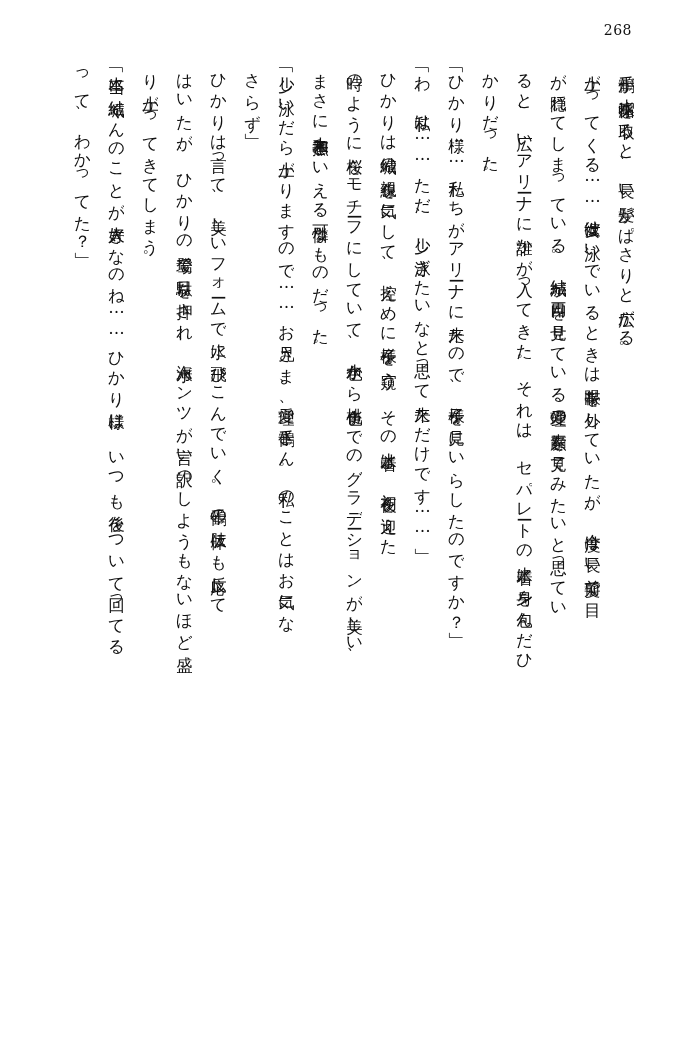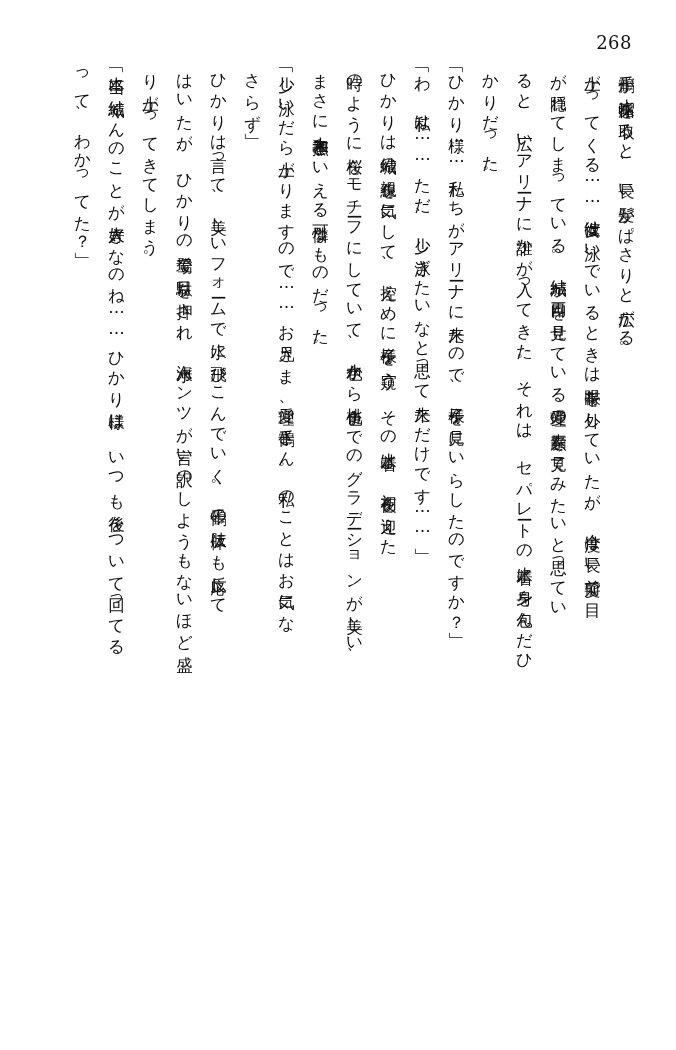--- a/index.html
+++ b/index.html
@@ -14,23 +14,23 @@
   #page {
     position: relative;
     width: 676px;
     height: 1050px;
     background: #ffffff;
     overflow: hidden;
     box-sizing: border-box;
   }
   #page-number {
     position: absolute;
-    top: 32px;
+    top: 22px;
     right: 44px;
-    font-size: 18px;
+    font-size: 14px;
     letter-spacing: 0.5px;
     color: #111;
     font-family: "DejaVu Serif", "Liberation Serif", serif;
   }
   #body-text {
     position: absolute;
     top: 62px;
     right: 42px;
     bottom: 30px;
     left: 42px;

